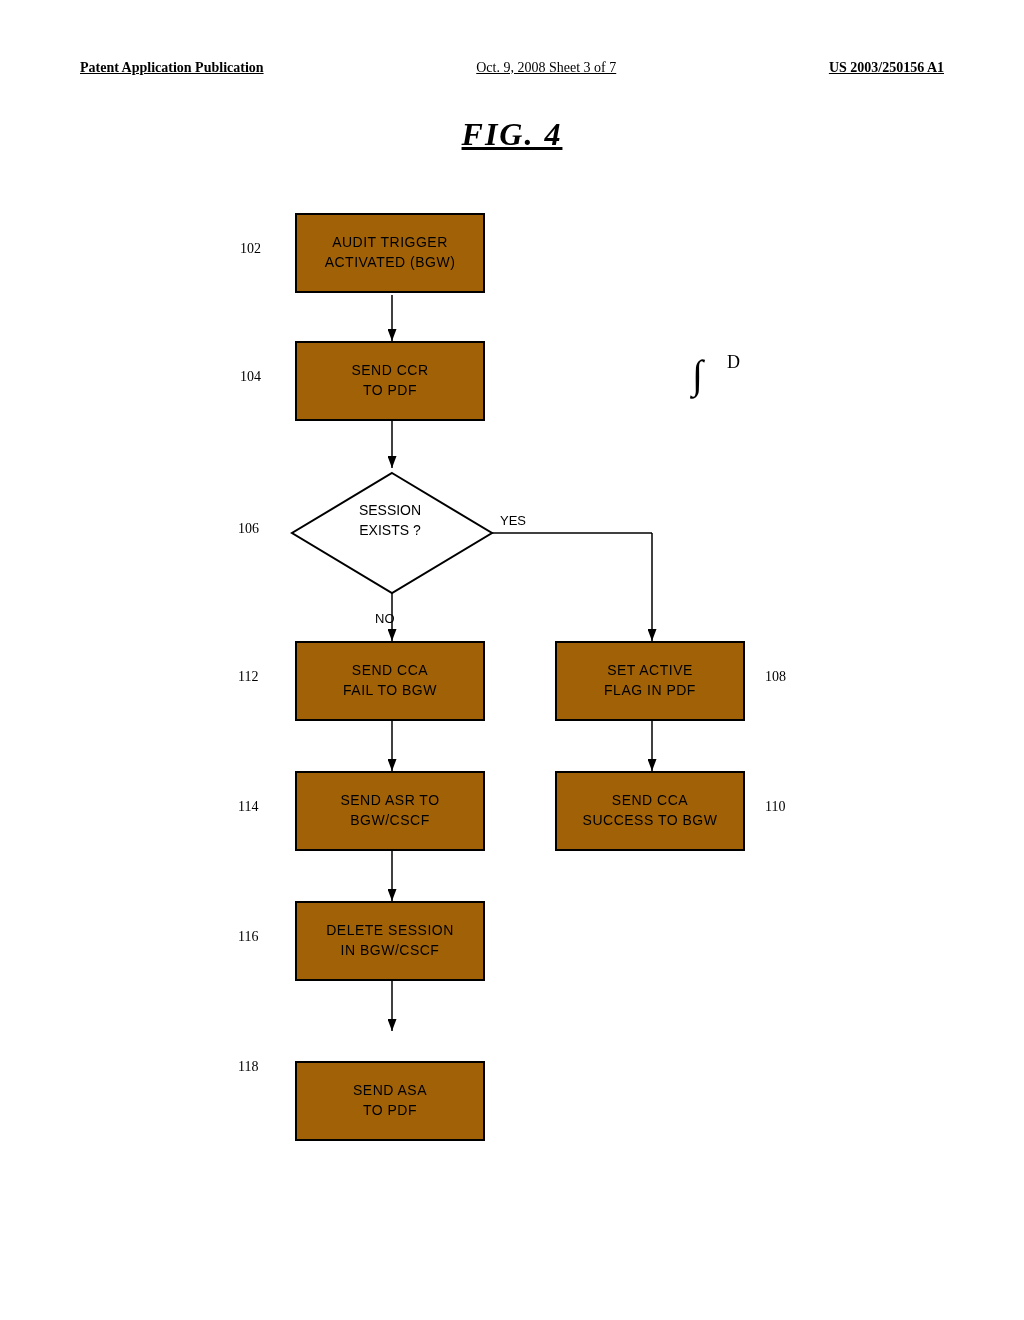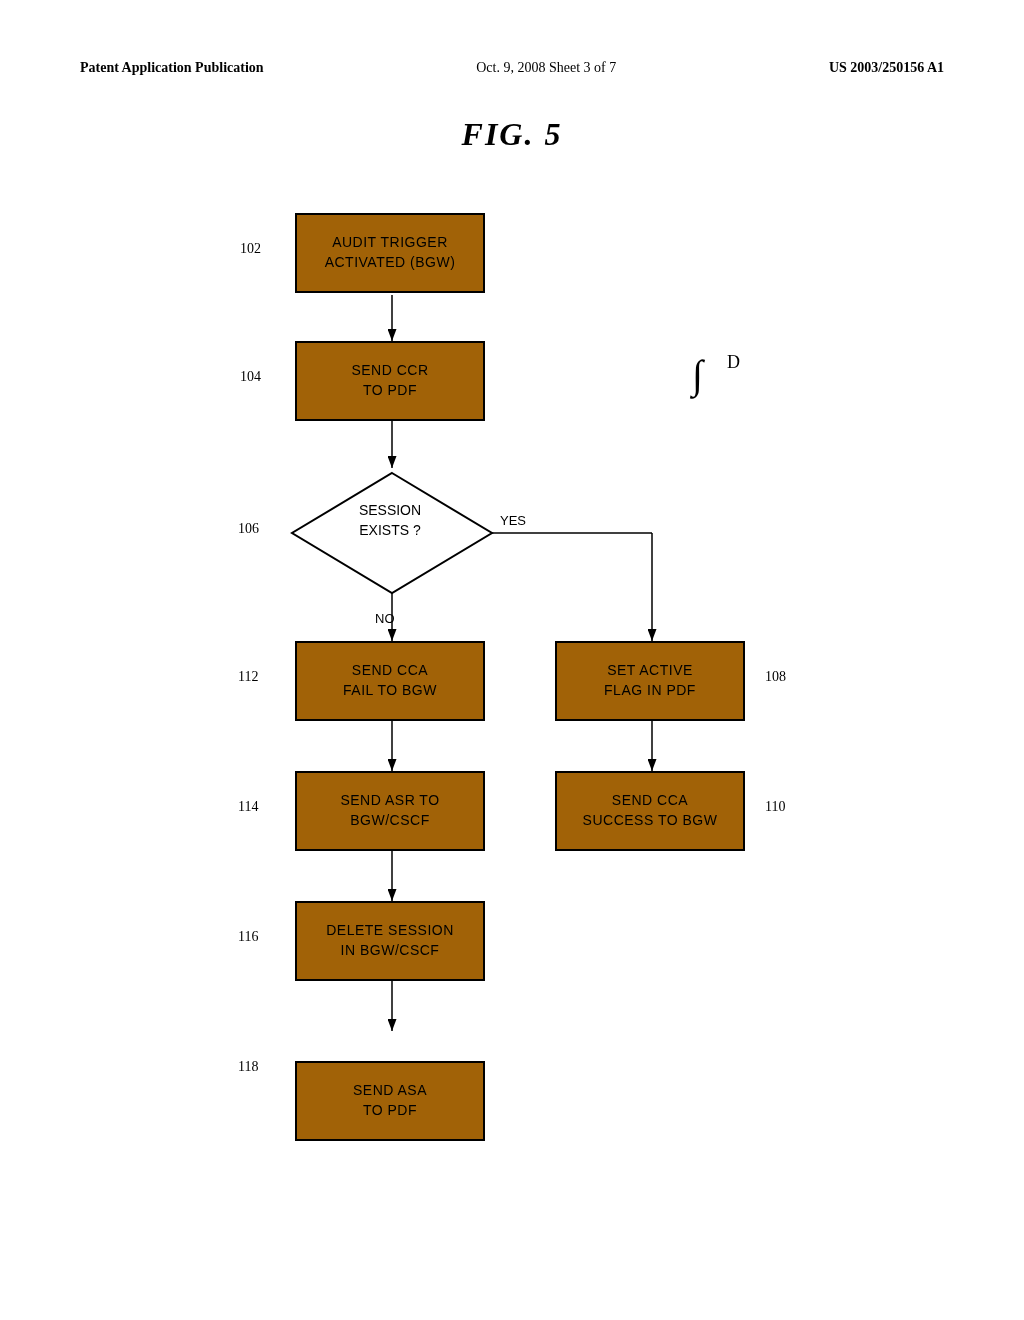--- a/index.html
+++ b/index.html
@@ -11,20 +11,21 @@
       position: relative;
       overflow: hidden;
     }
 
     .page {
       width: 1024px;
       min-height: 1320px;
       background: #fff;
       position: relative;
       padding: 60px 80px 60px 80px;
+      text-decoration: underline;
     }
 
     .header {
       display: flex;
       justify-content: space-between;
       align-items: flex-start;
       margin-bottom: 40px;
       font-size: 14px;
     }
 
@@ -109,21 +110,21 @@
 <body>
 
 <div class="page">
 
   <div class="header">
     <div class="header-left">Patent Application Publication</div>
     <div class="header-center">Oct. 9, 2008   Sheet 3 of 7</div>
     <div class="header-right">US 2003/250156 A1</div>
   </div>
 
-  <div class="figure-title">FIG.  5</div>
+  <div class="figure-title">FIG.  4</div>
 
   <div class="diagram-container">
 
     <svg class="arrows-svg" viewBox="0 0 860 1050" preserveAspectRatio="xMidYMid meet">
       <defs>
         <marker id="arrowhead" markerWidth="8" markerHeight="6" refX="8" refY="3" orient="auto">
           <polygon points="0 0, 8 3, 0 6" fill="#000"></polygon>
         </marker>
       </defs>
 

